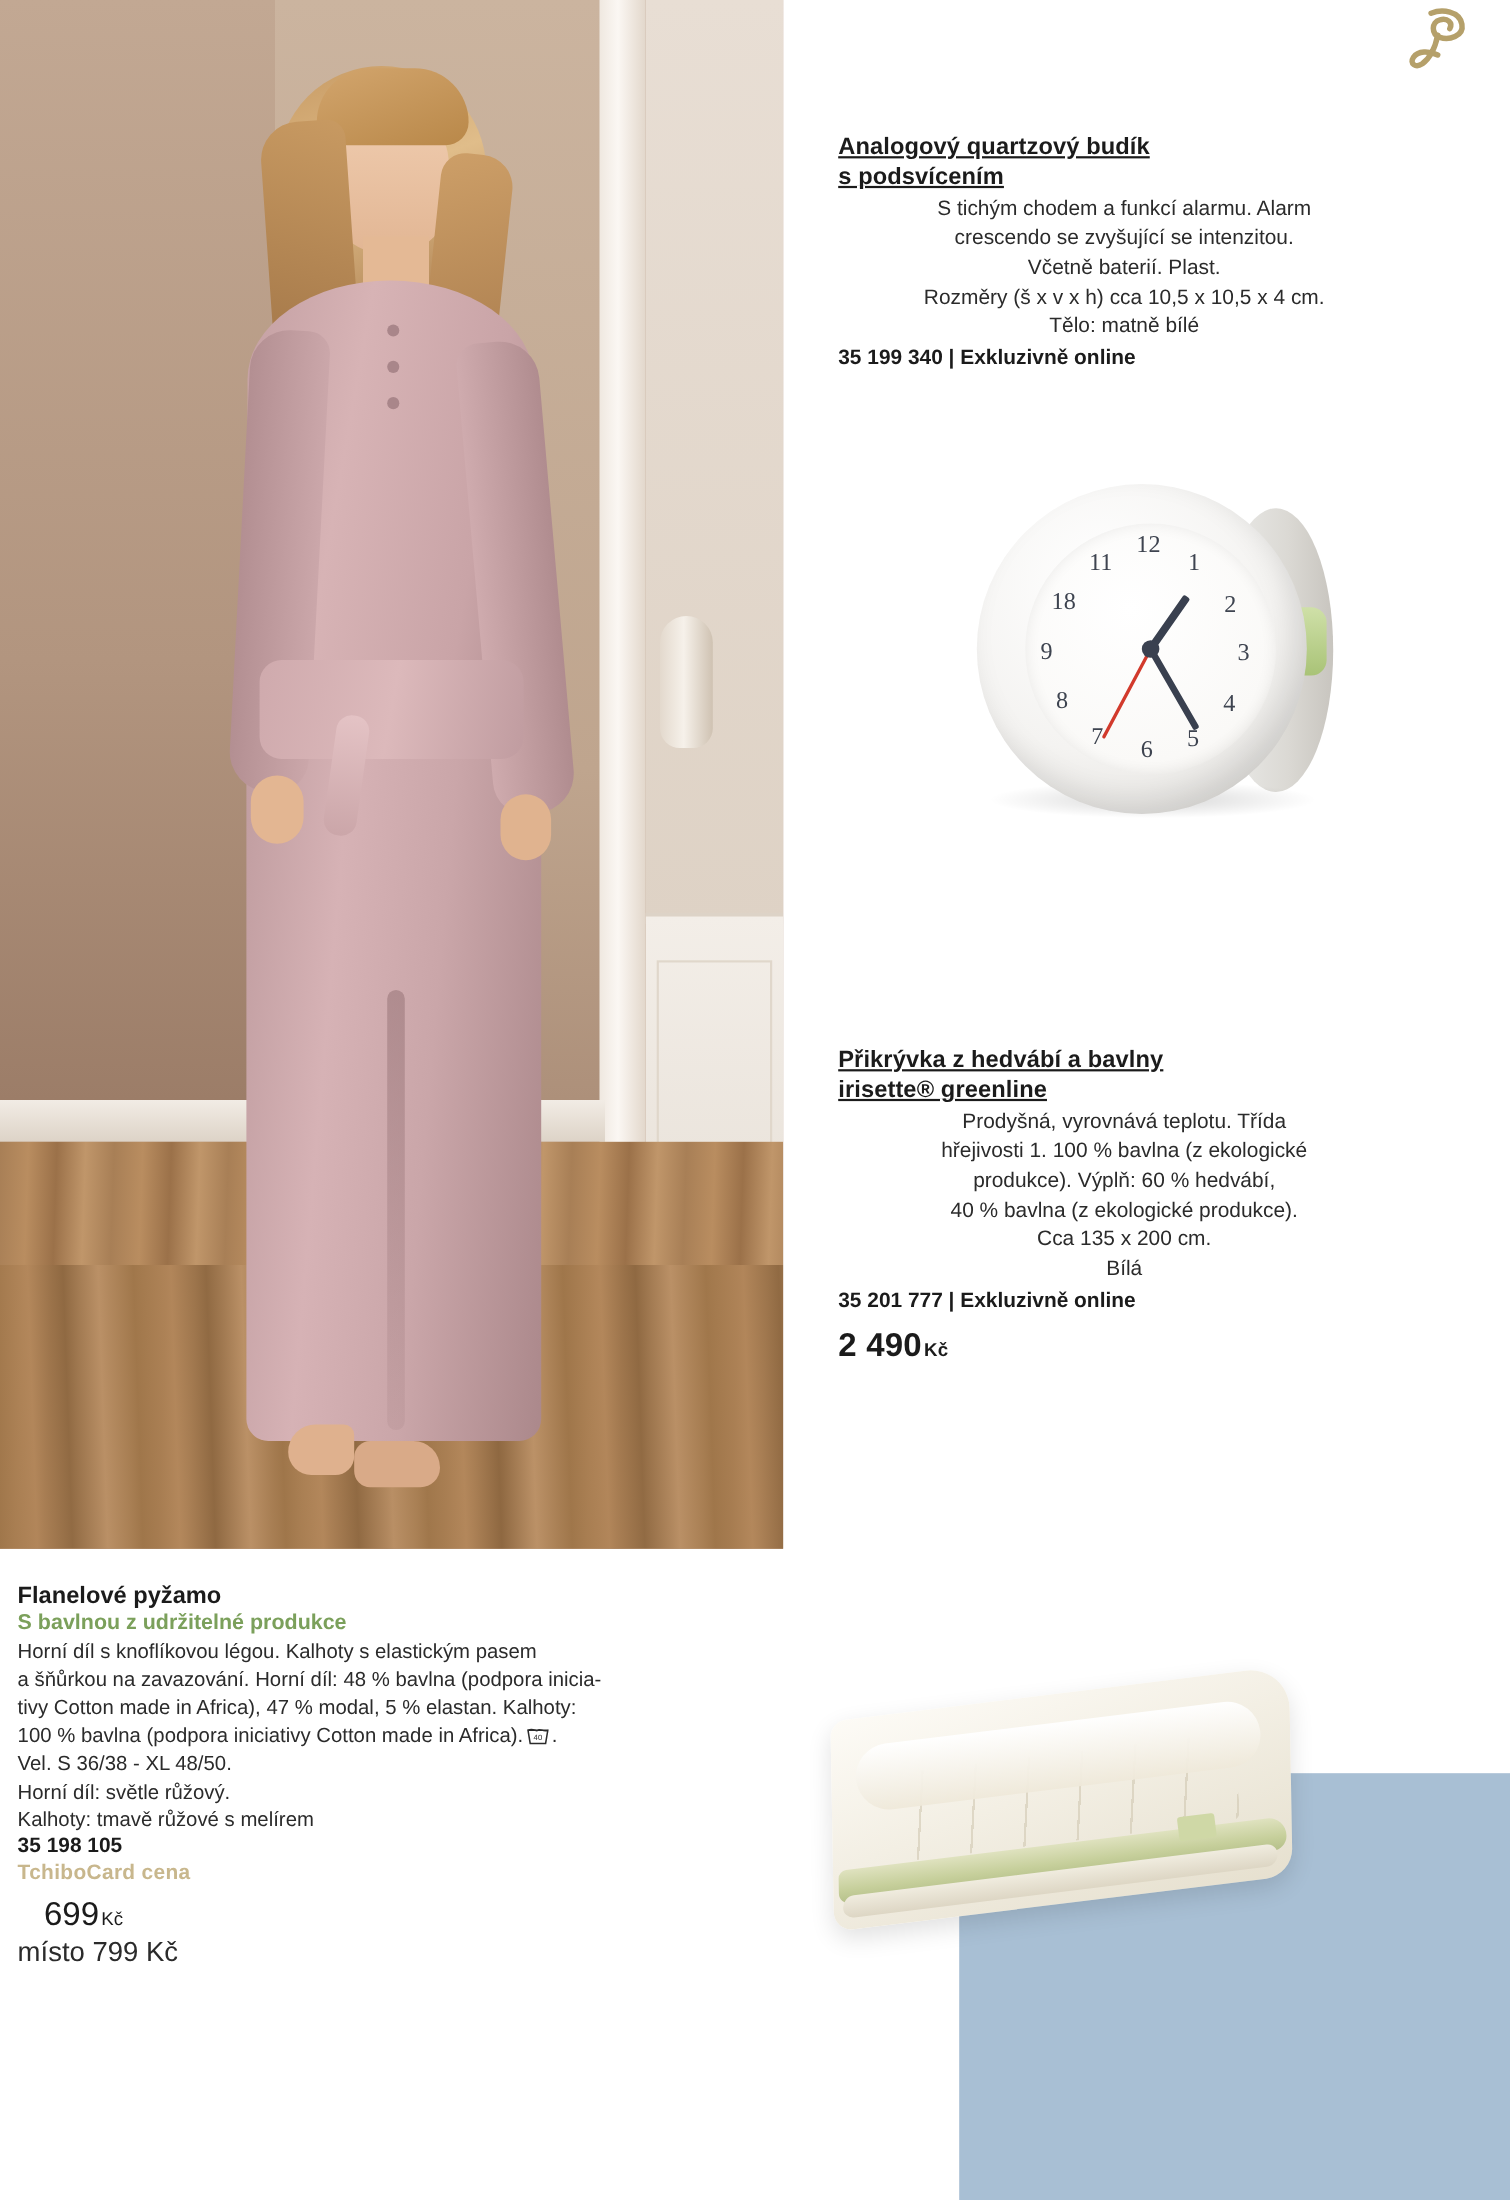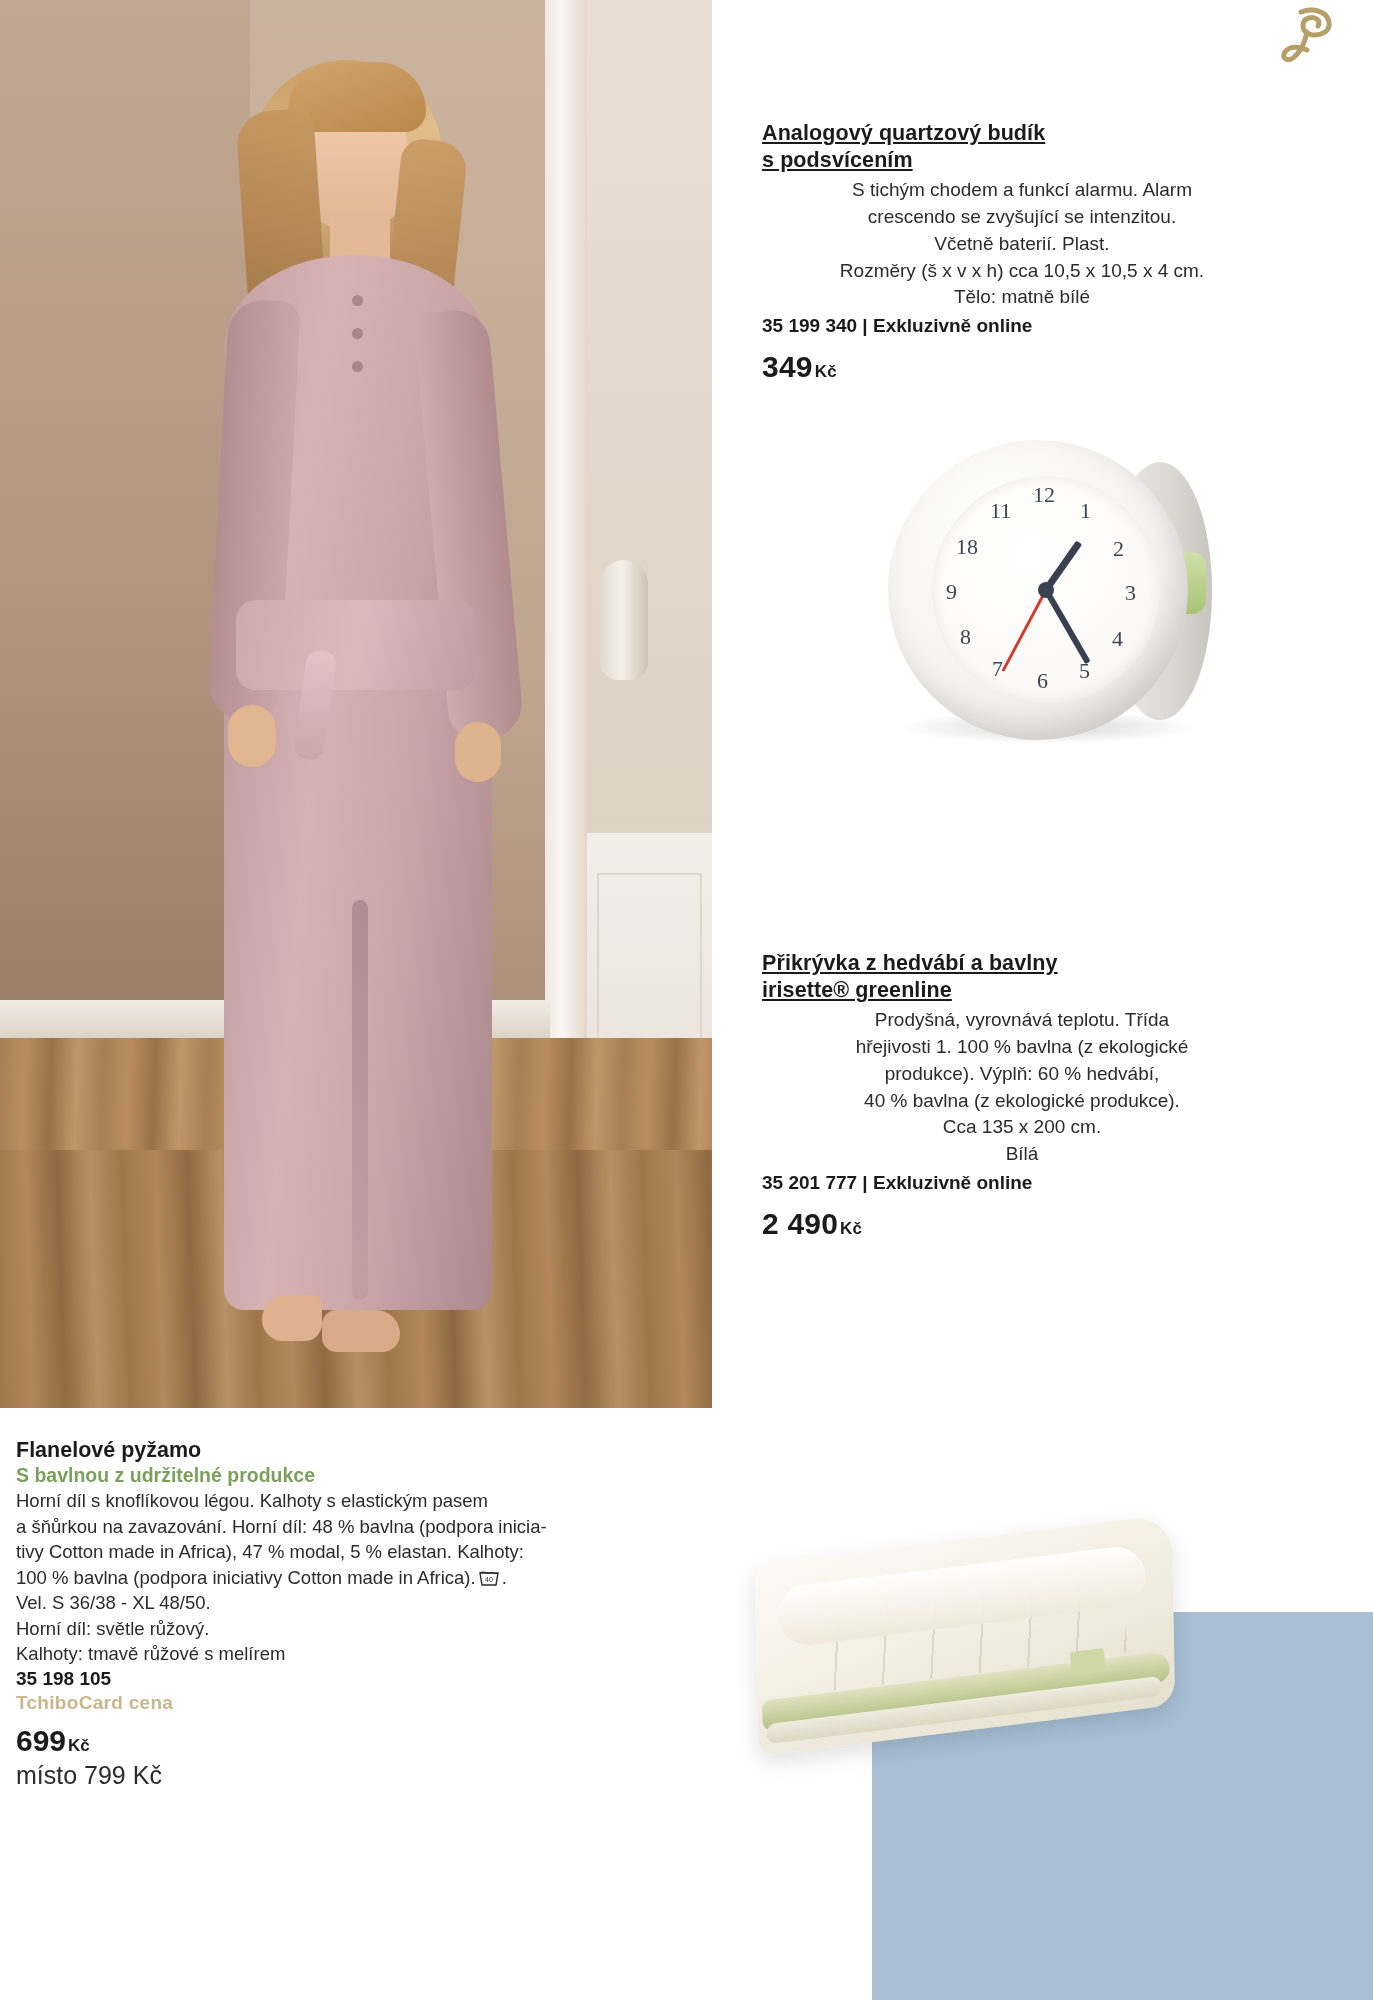--- a/index.html
+++ b/index.html
@@ -312,23 +312,24 @@
   }
   .bl-card {
     font-size: 19px;
     font-weight: bold;
     color: #c8b78d;
     margin-top: 2px;
     letter-spacing: .3px;
   }
   .bl-price {
     font-size: 30px;
-    font-weight: bold;
+    font-weight: normal;
     color: #1b1b1b;
     margin-top: 10px;
+    margin-left: 24px;
   }
   .bl-price .cur { font-size: 17px; margin-left: 2px; }
   .bl-old {
     font-size: 25px;
     color: #2b2b2b;
     margin-top: 3px;
   }
   .wash-icon {
     display: inline-block;
     vertical-align: -3px;
@@ -443,23 +444,20 @@
     <span>s podsvícením</span>
   </div>
   <p class="prod-desc">
     <span>S tichým chodem a funkcí alarmu. Alarm</span><br>
     <span>crescendo se zvyšující se intenzitou.</span><br>
     <span>Včetně baterií. Plast.</span><br>
     <span>Rozměry (š x v x h) cca 10,5 x 10,5 x 4 cm.</span><br>
     <span>Tělo: matně bílé</span>
   </p>
   <div class="prod-code">35 199 340 | Exkluzivně online</div>
-  <div class="prod-price">
-    <span>349</span><span class="cur">Kč</span>
-  </div>
 </div>
 
 <div class="clock-wrap">
   <div class="clock-shadow"></div>
   <div class="clock-side"></div>
   <div class="clock-knob"></div>
   <div class="clock-body">
     <div class="clock-face">
       <span class="clock-num" style="left:101px; top:6px;">12</span>
       <span class="clock-num" style="left:148px; top:22px;">1</span>

